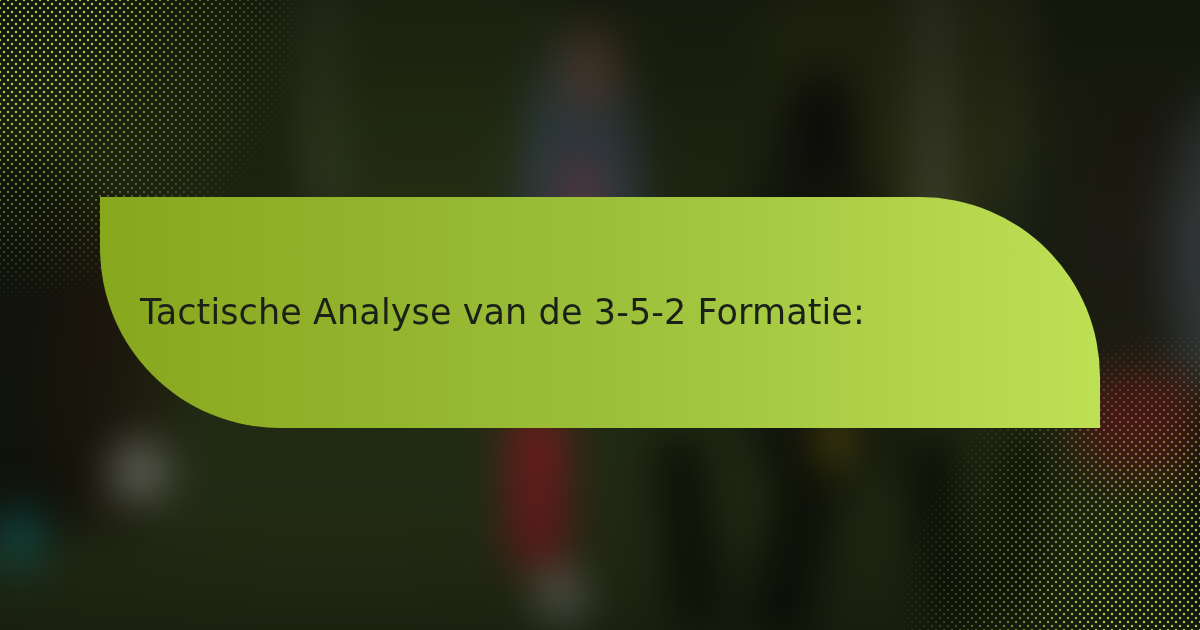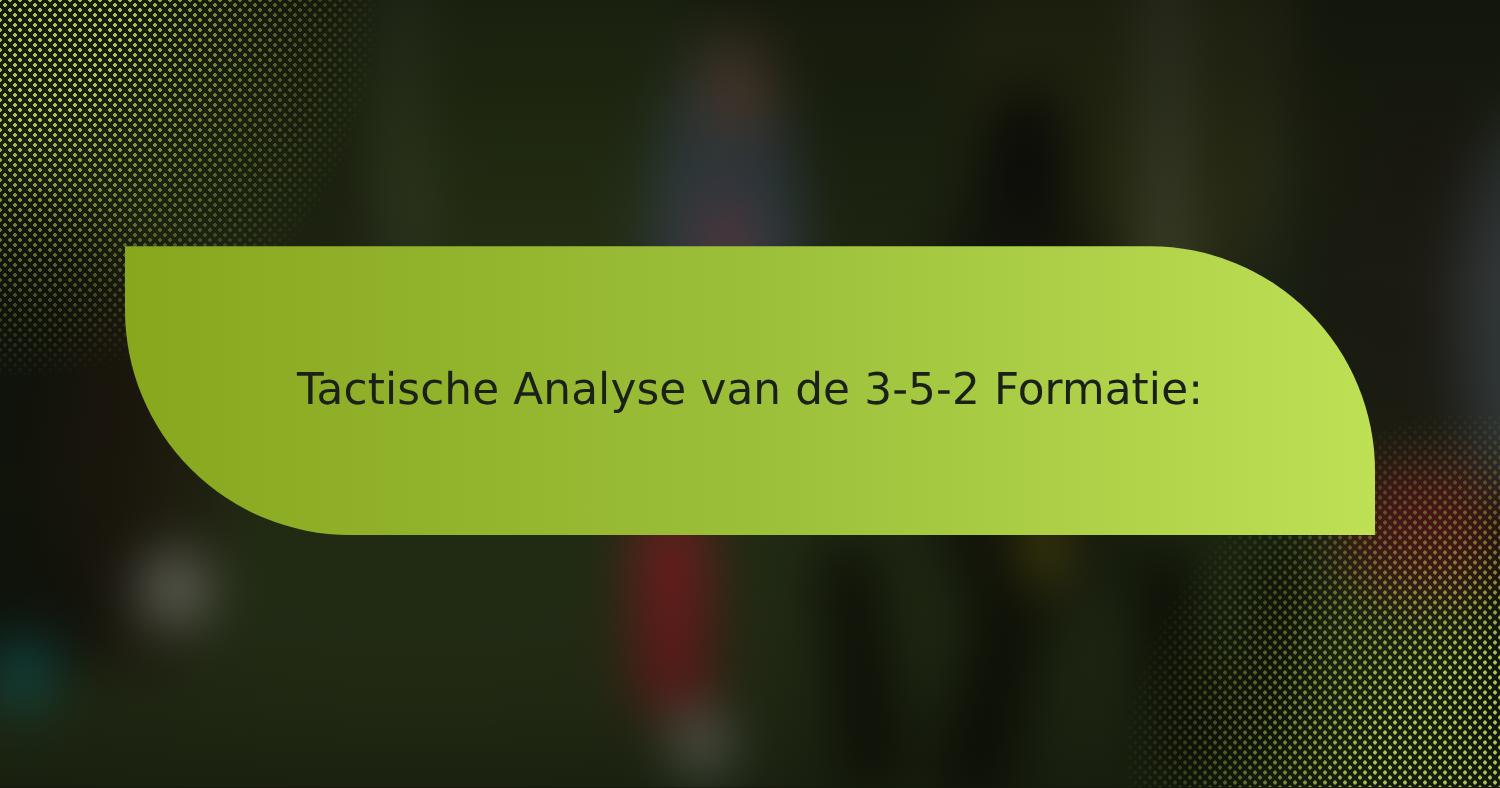--- a/index.html
+++ b/index.html
@@ -128,21 +128,21 @@
   .banner {
     position:absolute;
     left:100px;
     top:197px;
     width:1000px;
     height:231px;
     background:linear-gradient(90deg,#87a71d 0%, #9cbf3a 50%, #bde055 100%);
     border-radius:0 180px 0 180px;
     display:flex;
     align-items:center;
-    justify-content:center;
+    justify-content:flex-start;
   }
 
   .title {
     text-align:center;
     color:#1b2018;
     font-family:"DejaVu Sans", sans-serif;
     font-size:35px;
     font-weight:400;
     line-height:1.48;
     letter-spacing:.1px;

